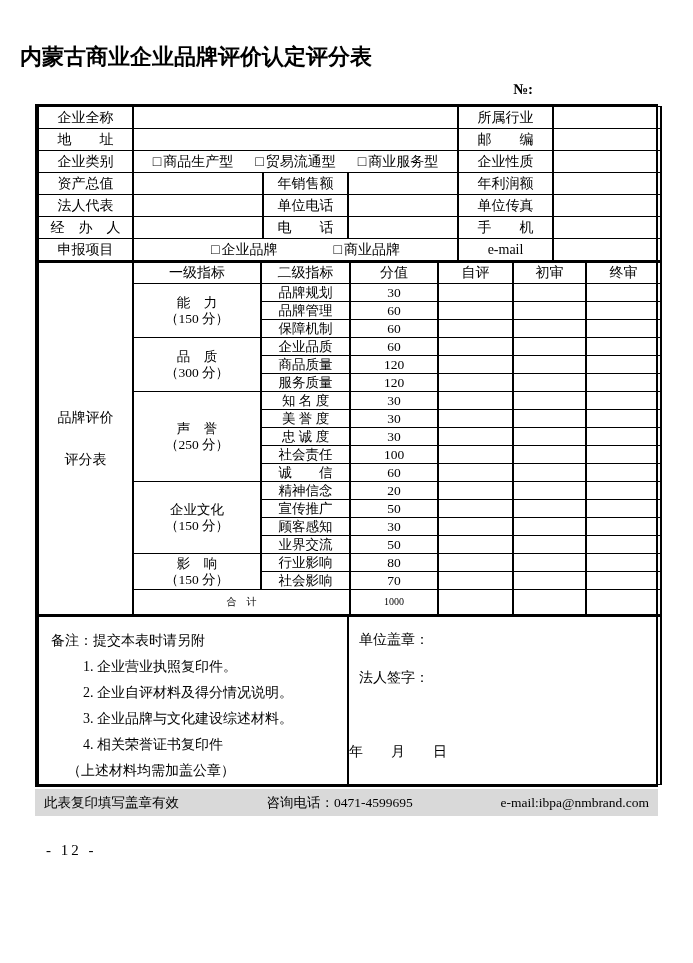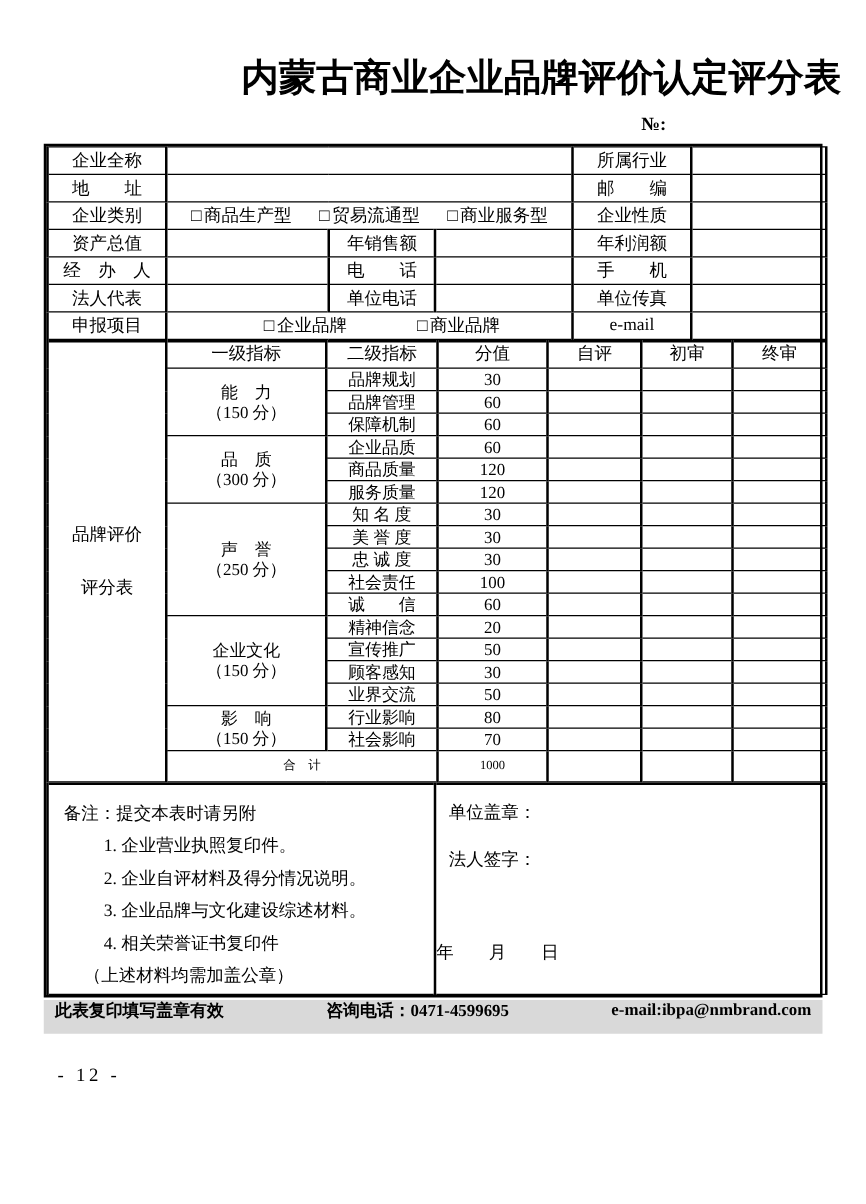--- a/index.html
+++ b/index.html
@@ -2,21 +2,21 @@
 <html><head>
 <meta charset="utf-8">
 <style>
   html,body{margin:0;padding:0;}
   body{
     width:693px;height:963px;background:#ffffff;color:#000;
     font-family:"Liberation Serif","DejaVu Serif",serif;
     overflow:hidden;position:relative;
   }
   .attachment{padding-top:17px;margin-left:40px;font-size:16px;font-weight:700;letter-spacing:1px;}
-  .title{margin:42px 20px 0;text-align:right;font-size:30px;font-weight:700;white-space:nowrap;}
+  .title{margin:42px 20px 0;text-align:left;font-size:22px;font-weight:700;white-space:nowrap;}
   .no-line{margin-top:9px;text-align:right;padding-right:160px;font-size:15px;font-weight:700;}
   .frame{margin:6px 35px 0;border:2px solid #000;}
   table{border-collapse:collapse;width:100%;table-layout:fixed;}
   td{
     border-top:1px solid #000;border-bottom:1px solid #000;
     border-left:2px solid #000;border-right:2px solid #000;
     padding:0;text-align:center;vertical-align:middle;
     font-size:14px;overflow:hidden;
   }
   .tB,.tC{border-top:2px solid #000;}
@@ -33,22 +33,22 @@
   .trow td{height:24px;font-size:10px;}
   .tC td{height:158px;vertical-align:top;text-align:left;font-size:14px;}
   .n-title{padding:11px 0 0 12px;line-height:26px;}
   .n-item{padding-left:44px;line-height:26px;}
   .n-foot{padding-left:28px;line-height:26px;}
   .s-stamp{padding:11px 0 0 10px;line-height:24px;}
   .s-sign{padding:14px 0 0 10px;line-height:24px;}
   .s-date{margin-top:50px;text-align:left;padding-right:38px;line-height:24px;}
   .footer-band{
     margin:2px 35px 0;height:27px;background:#d9d9d9;box-sizing:border-box;
-    display:flex;justify-content:space-between;
-    padding:0 9px;font-weight:700;font-size:13.5px;white-space:nowrap;
+    display:flex;justify-content:space-between;align-items:center;
+    padding:0 9px;font-weight:400;font-size:13.5px;white-space:nowrap;
   }
   .page-num{margin:26px 0 0 46px;font-size:15px;letter-spacing:3px;}
 </style>
 </head>
 <body>
 
 <div class="page">
 
   <div class="title">内蒙古商业企业品牌评价认定评分表</div>
   <div class="no-line">
@@ -93,33 +93,33 @@
         </tr>
         <tr>
           <td>资产总值</td>
           <td></td>
           <td>年销售额</td>
           <td></td>
           <td>年利润额</td>
           <td></td>
         </tr>
         <tr>
+          <td>法人代表</td>
+          <td></td>
+          <td>单位电话</td>
+          <td></td>
+          <td>单位传真</td>
+          <td></td>
+        </tr>
+        <tr>
           <td>经　办　人</td>
           <td></td>
           <td>电　　话</td>
           <td></td>
           <td>手　　机</td>
-          <td></td>
-        </tr>
-        <tr>
-          <td>法人代表</td>
-          <td></td>
-          <td>单位电话</td>
-          <td></td>
-          <td>单位传真</td>
           <td></td>
         </tr>
         <tr>
           <td>申报项目</td>
           <td colspan="3">
             <div class="opts wide">
               <span class="opt"><span class="cb">□</span><span>企业品牌</span></span>
               <span class="opt"><span class="cb">□</span><span>商业品牌</span></span>
             </div>
           </td>

